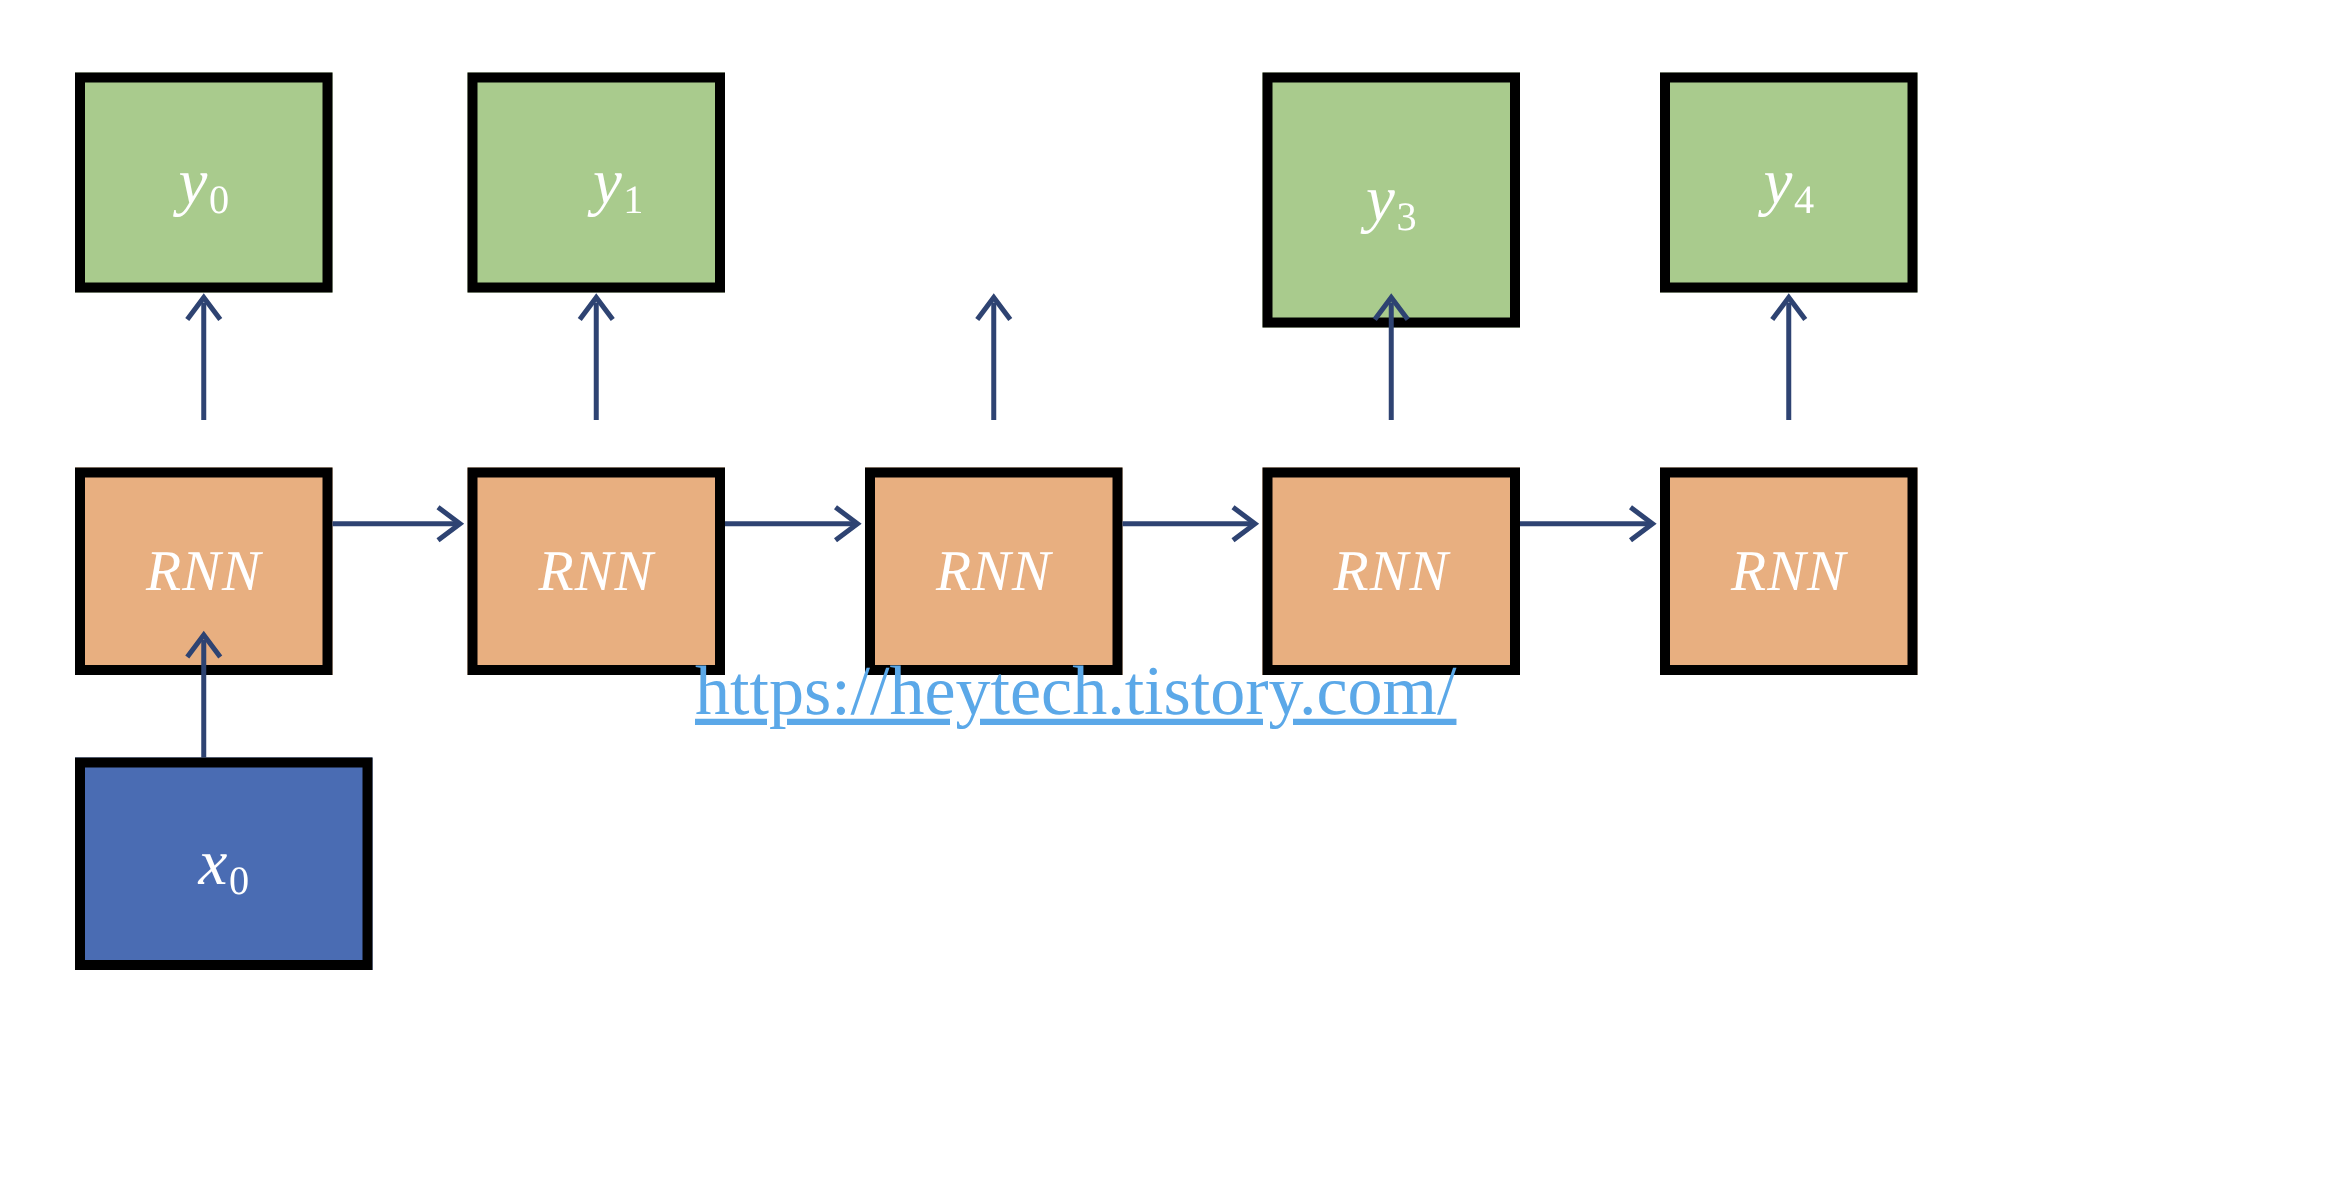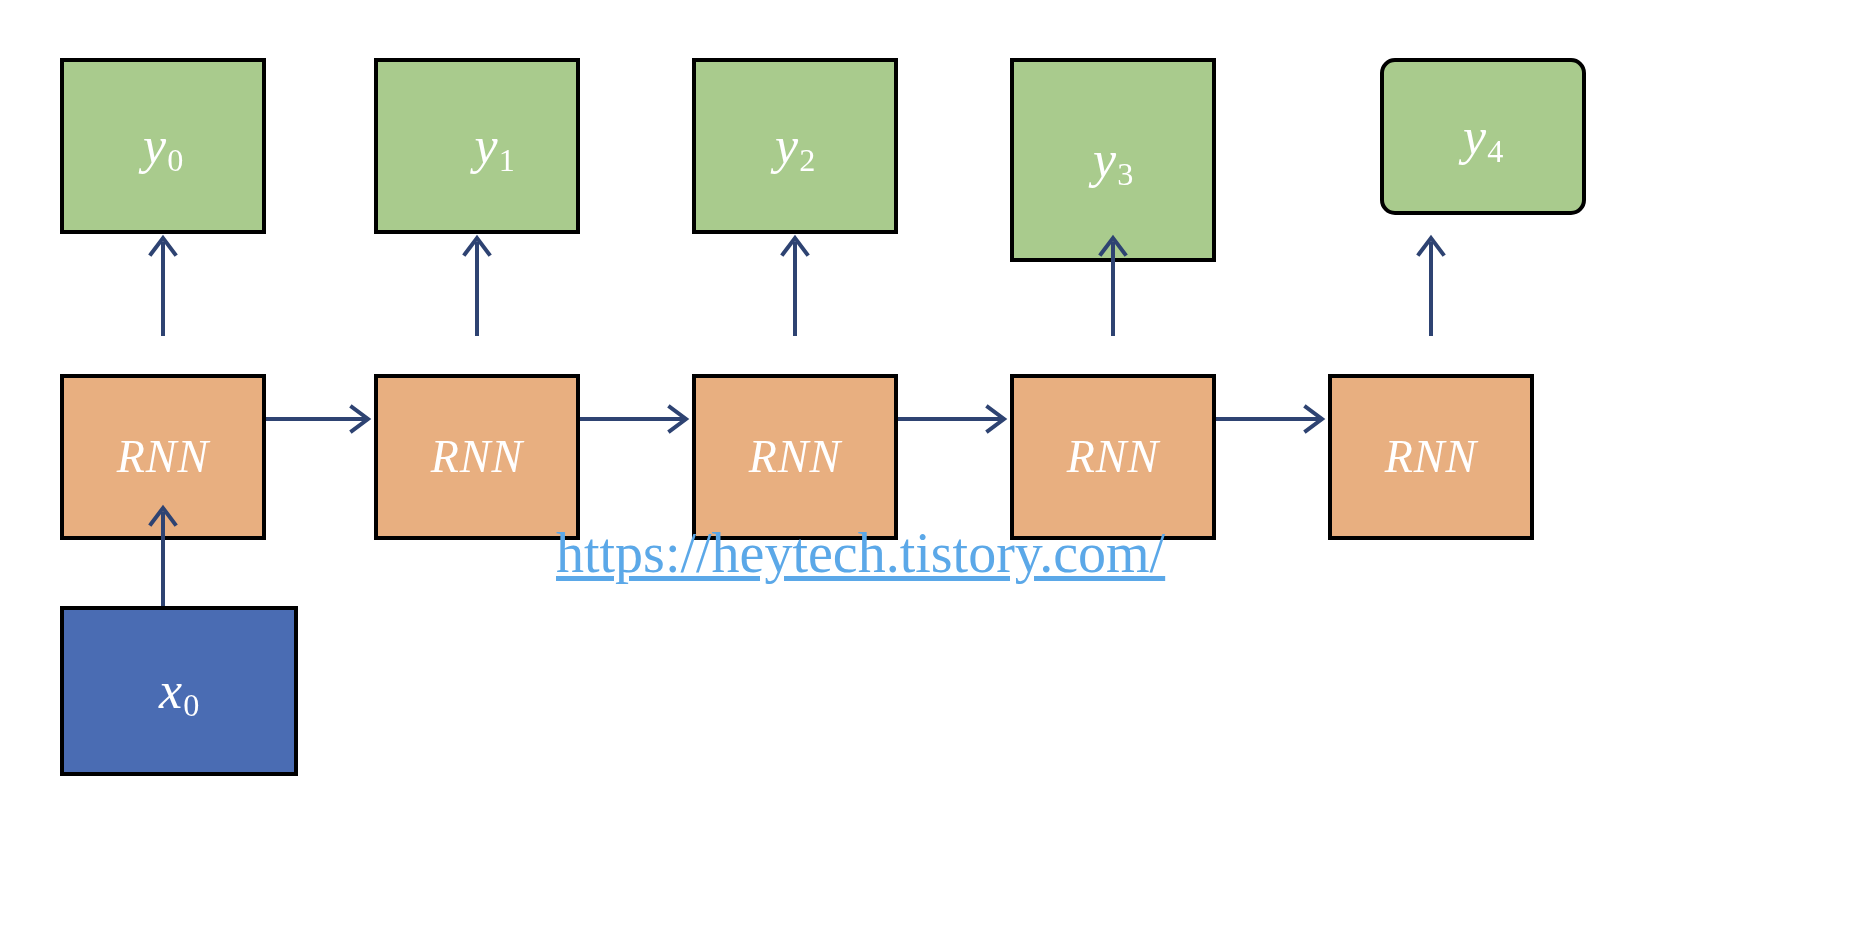--- a/index.html
+++ b/index.html
@@ -15,21 +15,21 @@
   }
   #canvas {
     position: relative;
     width: 1874px;
     height: 950px;
     background: #ffffff;
   }
   .node-box {
     position: absolute;
     box-sizing: border-box;
-    border: 4px solid #000000;
+    border: 8px solid #000000;
     display: flex;
     align-items: center;
     justify-content: center;
     color: #ffffff;
   }
   .node-box.green { background: #A9CB8D; }
   .node-box.orange { background: #E8AF80; margin-top: 38px; }
   .node-box.blue  { background: #4A6CB3; }
 
   .node-label {
@@ -76,27 +76,24 @@
 <body>
 
 <div id="canvas">
 
   <div class="node-box green" style="left:60px;  top:58px;  width:206px; height:176px;">
     <span class="node-label"><span>y</span><sub>0</sub></span>
   </div>
   <div class="node-box green" style="left:374px; top:58px;  width:206px; height:176px;padding-left:35px;">
     <span class="node-label"><span>y</span><sub>1</sub></span>
   </div>
-  <div class="node-box green" style="left:692px; top:58px;  width:206px; height:176px;">
-    <span class="node-label"><span>y</span><sub>2</sub></span>
-  </div>
   <div class="node-box green" style="left:1010px;top:58px;  width:206px; height:204px;">
     <span class="node-label"><span>y</span><sub>3</sub></span>
   </div>
-  <div class="node-box green" style="left:1380px;top:58px;  width:206px; height:157px;border-radius:15px;">
+  <div class="node-box green" style="left:1328px;top:58px;  width:206px; height:176px;">
     <span class="node-label"><span>y</span><sub>4</sub></span>
   </div>
 
   <svg class="arrow-svg" style="left:140px; top:232px; width:46px; height:104px;" viewBox="0 0 46 104">
     <line x1="23" y1="104" x2="23" y2="10" stroke="#2E4372" stroke-width="4"></line>
     <polyline points="11,22 23,6 35,22" fill="none" stroke="#2E4372" stroke-width="4" stroke-linecap="square"></polyline>
   </svg>
   <svg class="arrow-svg" style="left:454px; top:232px; width:46px; height:104px;" viewBox="0 0 46 104">
     <line x1="23" y1="104" x2="23" y2="10" stroke="#2E4372" stroke-width="4"></line>
     <polyline points="11,22 23,6 35,22" fill="none" stroke="#2E4372" stroke-width="4" stroke-linecap="square"></polyline>

